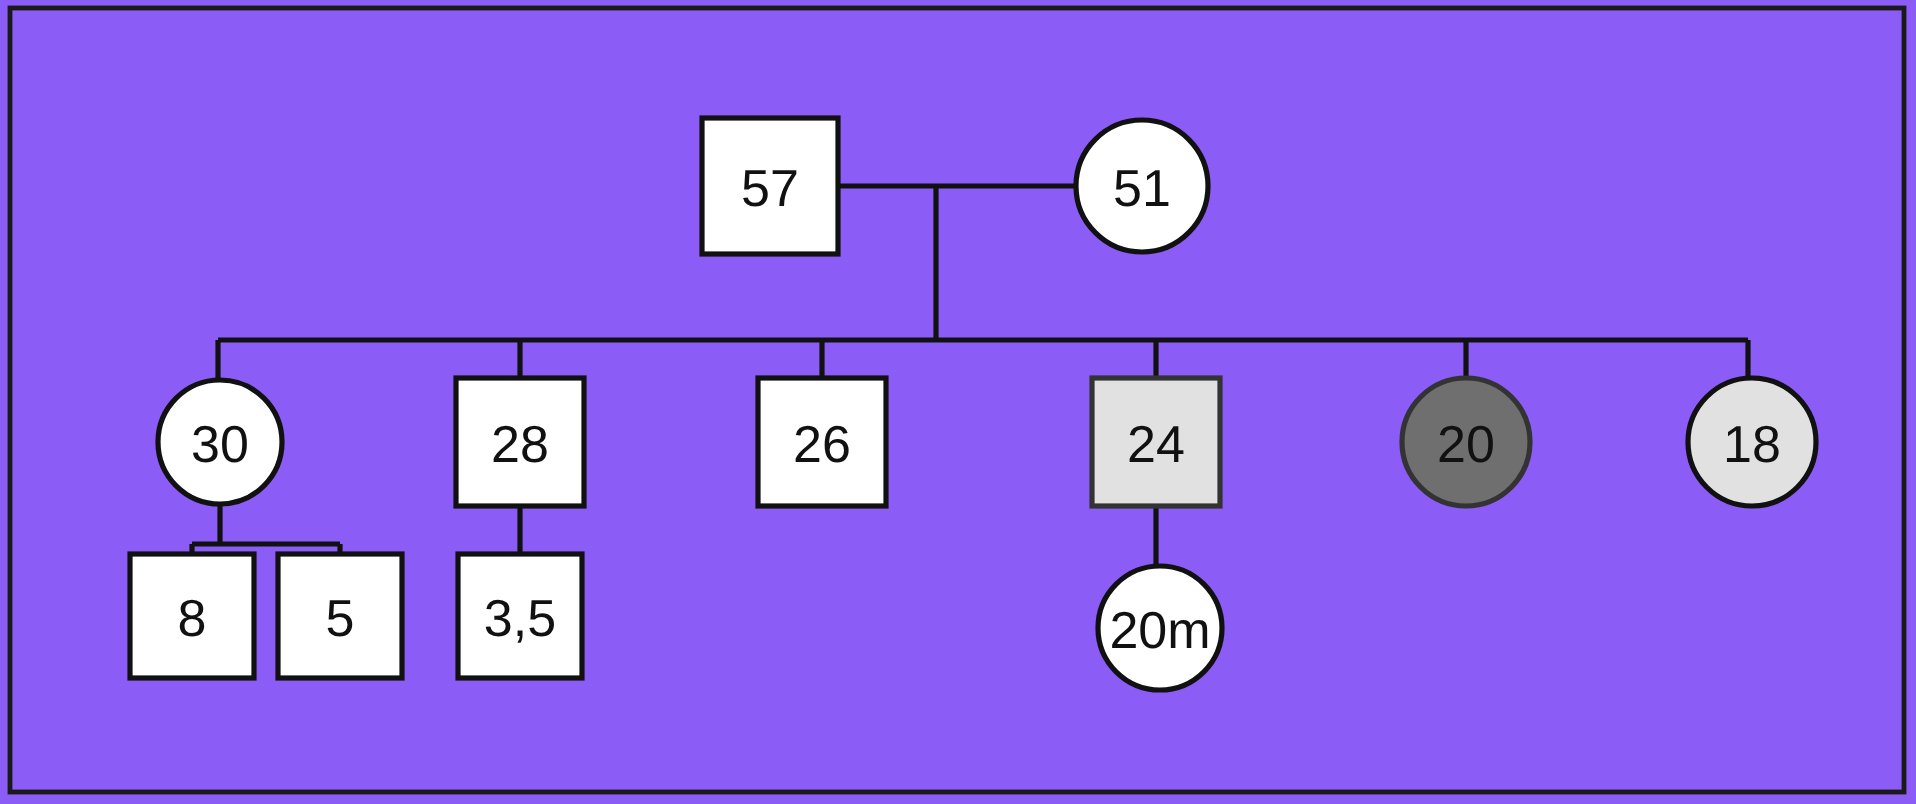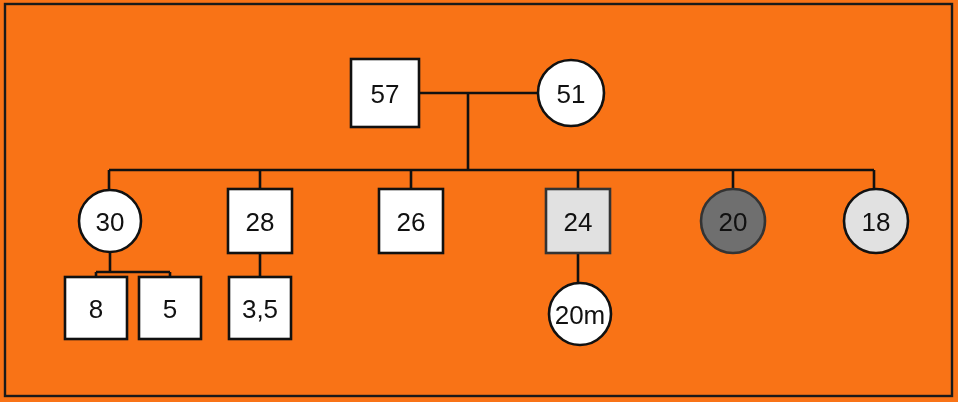--- a/index.html
+++ b/index.html
@@ -11,21 +11,21 @@
   body {
     width: 958px;
     height: 402px;
     font-family: "Liberation Sans", sans-serif;
     overflow: hidden;
   }
   #pedigree-root {
     position: relative;
     width: 958px;
     height: 402px;
-    background: #f97316;
+    background: #8b5cf6;
   }
   #pedigree-svg {
     position: absolute;
     left: 0;
     top: 0;
     display: block;
   }
   .node-label {
     font-family: "Liberation Sans", sans-serif;
     font-size: 26px;

